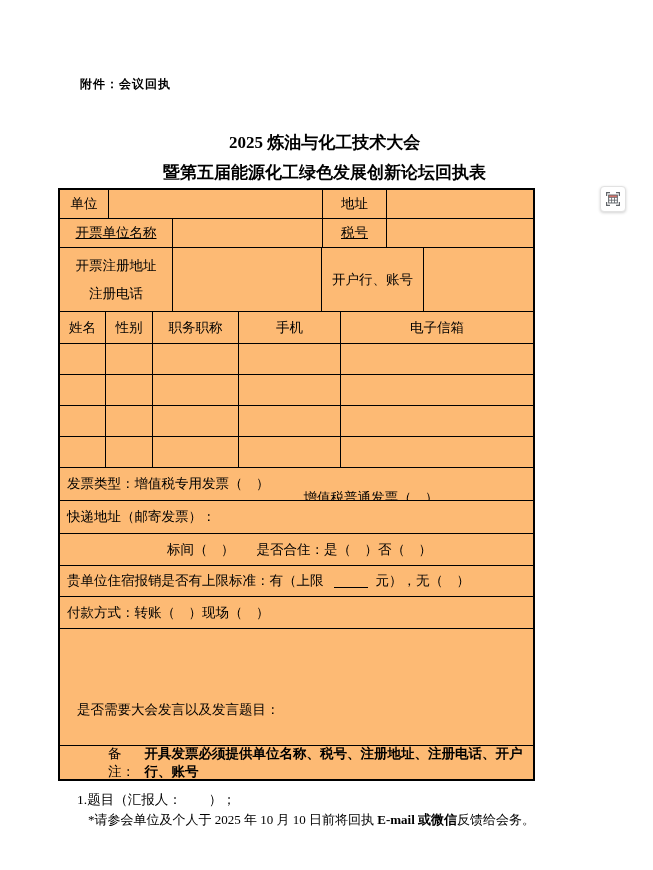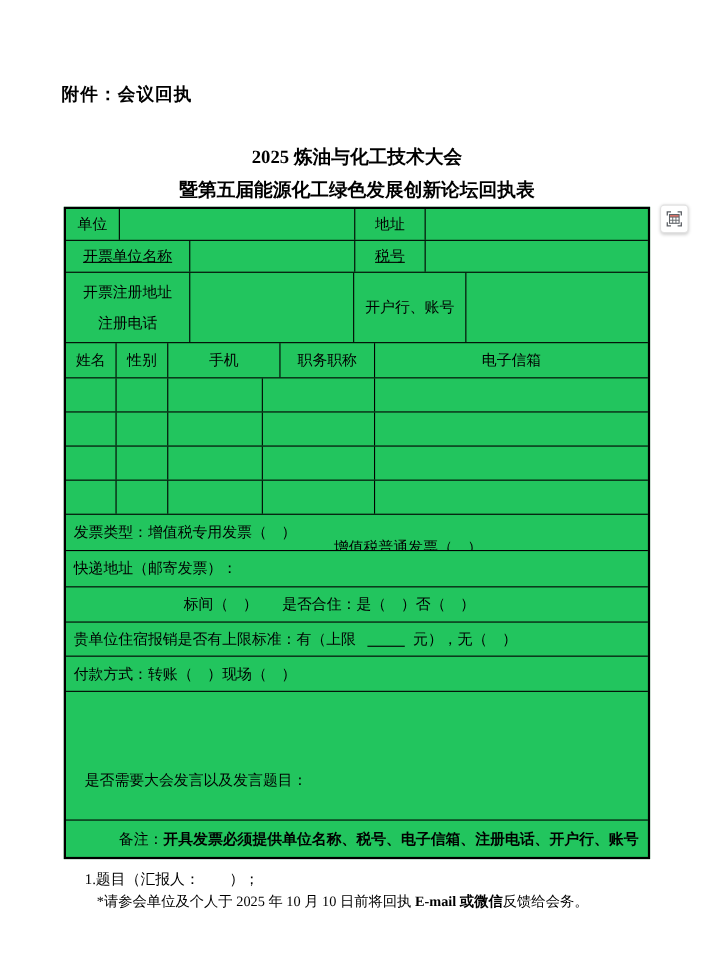--- a/index.html
+++ b/index.html
@@ -7,43 +7,43 @@
   body { font-family: "Liberation Serif", "DejaVu Serif", serif; color: #000; }
   .page {
     position: relative;
     width: 653px;
     height: 870px;
     background: #fff;
     overflow: hidden;
   }
   .attachment-heading {
     position: absolute;
-    left: 56px; top: 76px;
-    font-size: 16px;
+    left: 80px; top: 76px;
+    font-size: 12px;
     font-weight: 700;
     letter-spacing: 1px;
     white-space: pre-wrap;
   }
   .title {
     position: absolute;
     left: 58px; width: 533px;
     text-align: center;
     font-size: 17px;
     font-weight: 700;
     white-space: pre-wrap;
   }
   .title.line1 { top: 131px; }
   .title.line2 { top: 161px; }
 
   .form-table {
     position: absolute;
     left: 58px; top: 188px;
-    width: 533px;
+    width: 477px;
     border: 2px solid #000;
-    background: #22c55e;
+    background: #fdba74;
   }
   .trow {
     display: flex;
     border-bottom: 1px solid #000;
     align-items: stretch;
   }
   .trow:last-child { border-bottom: none; margin-left: 41px; }
   .cell {
     border-right: 1px solid #000;
     display: flex;
@@ -152,22 +152,22 @@
         <span>注册电话</span>
       </div>
       <div class="cell w149"></div>
       <div class="cell center w102c">开户行、账号</div>
       <div class="cell fill"></div>
     </div>
 
     <div class="trow r-h32">
       <div class="cell center w46">姓名</div>
       <div class="cell center w47">性别</div>
+      <div class="cell center w86">职务职称</div>
       <div class="cell center w102">手机</div>
-      <div class="cell center w86">职务职称</div>
       <div class="cell center fill">电子信箱</div>
     </div>
 
     <div class="trow r-h31">
       <div class="cell w46"></div>
       <div class="cell w47"></div>
       <div class="cell w86"></div>
       <div class="cell w102"></div>
       <div class="cell fill"></div>
     </div>
@@ -228,21 +228,21 @@
         <div>是否需要大会发言以及发言题目：</div>
         <div>1.题目（汇报人：　　）；</div>
         
         
       </div>
     </div>
 
     <div class="trow r-h35">
       <div class="cell fill pad">
         <span>备注：</span>
-        <span class="bold">开具发票必须提供单位名称、税号、电子信箱、注册电话、开户行、账号</span>
+        <span class="bold">开具发票必须提供单位名称、税号、注册地址、注册电话、开户行、账号</span>
       </div>
     </div>
 
   </div>
 
   <div class="footer-note">
     <span>*请参会单位及个人于 2025 年 10 月 10 日前将回执 </span><span class="bold">E-mail 或微信</span><span>反馈给会务。</span>
   </div>
 
   <div class="capture-btn">

